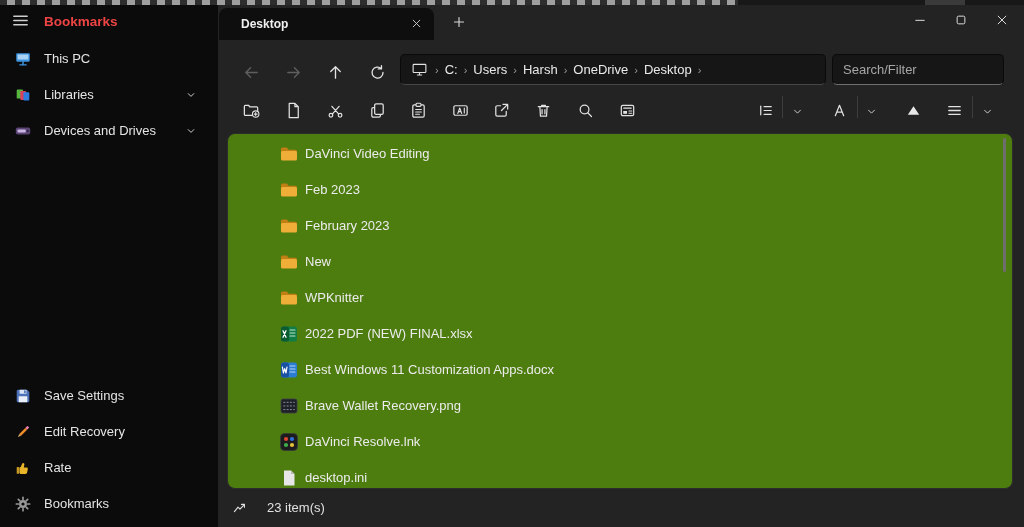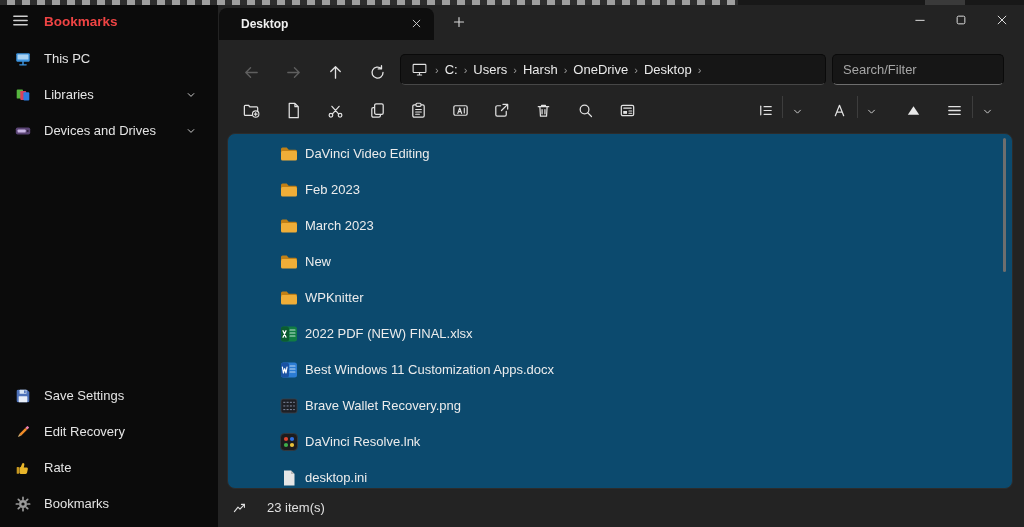--- a/index.html
+++ b/index.html
@@ -47,21 +47,21 @@
   .bc-icon { width:17px; height:17px; margin-right:4px; flex:0 0 auto; }
   .bc-seg { font-size:13px; color:#eaeaea; padding:2px 3px; border-radius:3px; cursor:pointer; white-space:nowrap; }
   .bc-sep { font-size:11px; color:#9a9a9a; padding:0 3px; }
 
   .search-box { position:absolute; left:614px; top:49px; width:172px; height:31px; background:#161616;
     border:1px solid #0a0a0a; border-bottom:1px solid #6e6e6e; border-radius:5px; color:#eaeaea;
     font-size:13px; font-family:"Liberation Sans", sans-serif; padding:0 10px; outline:none; }
   .search-box::placeholder { color:#a6a6a6; }
 
   
-  .file-area { position:absolute; left:9px; top:128px; width:786px; height:356px; background:#0c4a6e;
+  .file-area { position:absolute; left:9px; top:128px; width:786px; height:356px; background:#4d7c0f;
     border:1px solid #2c2c2c; border-radius:8px; overflow:hidden; }
   .file-row { position:absolute; left:2px; right:2px; height:36px; border-radius:4px; cursor:pointer; }
   .f-icon { position:absolute; left:49px; top:8px; width:20px; height:20px; }
   .f-label { position:absolute; left:75px; top:0; height:36px; line-height:36px; font-size:13px; color:#ececec; white-space:nowrap; }
   .scroll-thumb { position:absolute; left:775px; top:4px; width:3px; height:134px; background:#6e6e6e; border-radius:2px; cursor:pointer; }
 
   
   .status-bar { position:absolute; left:0; top:484px; width:670px; height:38px; }
   .st-icon { position:absolute; left:14px; top:11px; width:16px; height:16px; }
   .st-text { position:absolute; left:49px; top:0; height:38px; line-height:38px; font-size:13px; color:#e0e0e0; }
@@ -438,21 +438,21 @@
       <span class="f-label">Feb 2023</span>
     </div>
 
     <div class="file-row" style="top:74px">
       <span class="f-icon">
         <svg width="20" height="20" viewBox="0 0 20 20">
             <path d="M2 5a1.5 1.5 0 0 1 1.5-1.5h4.2l2 2.2h6.8A1.5 1.5 0 0 1 18 7.2V8H2z" fill="#c08016"></path>
             <rect x="2" y="7" width="16" height="9.5" rx="1.5" fill="#efae38"></rect>
           </svg>
       </span>
-      <span class="f-label">March 2023</span>
+      <span class="f-label">February 2023</span>
     </div>
 
     <div class="file-row" style="top:110px">
       <span class="f-icon">
         <svg width="20" height="20" viewBox="0 0 20 20">
             <path d="M2 5a1.5 1.5 0 0 1 1.5-1.5h4.2l2 2.2h6.8A1.5 1.5 0 0 1 18 7.2V8H2z" fill="#c08016"></path>
             <rect x="2" y="7" width="16" height="9.5" rx="1.5" fill="#efae38"></rect>
           </svg>
       </span>
       <span class="f-label">New</span>

